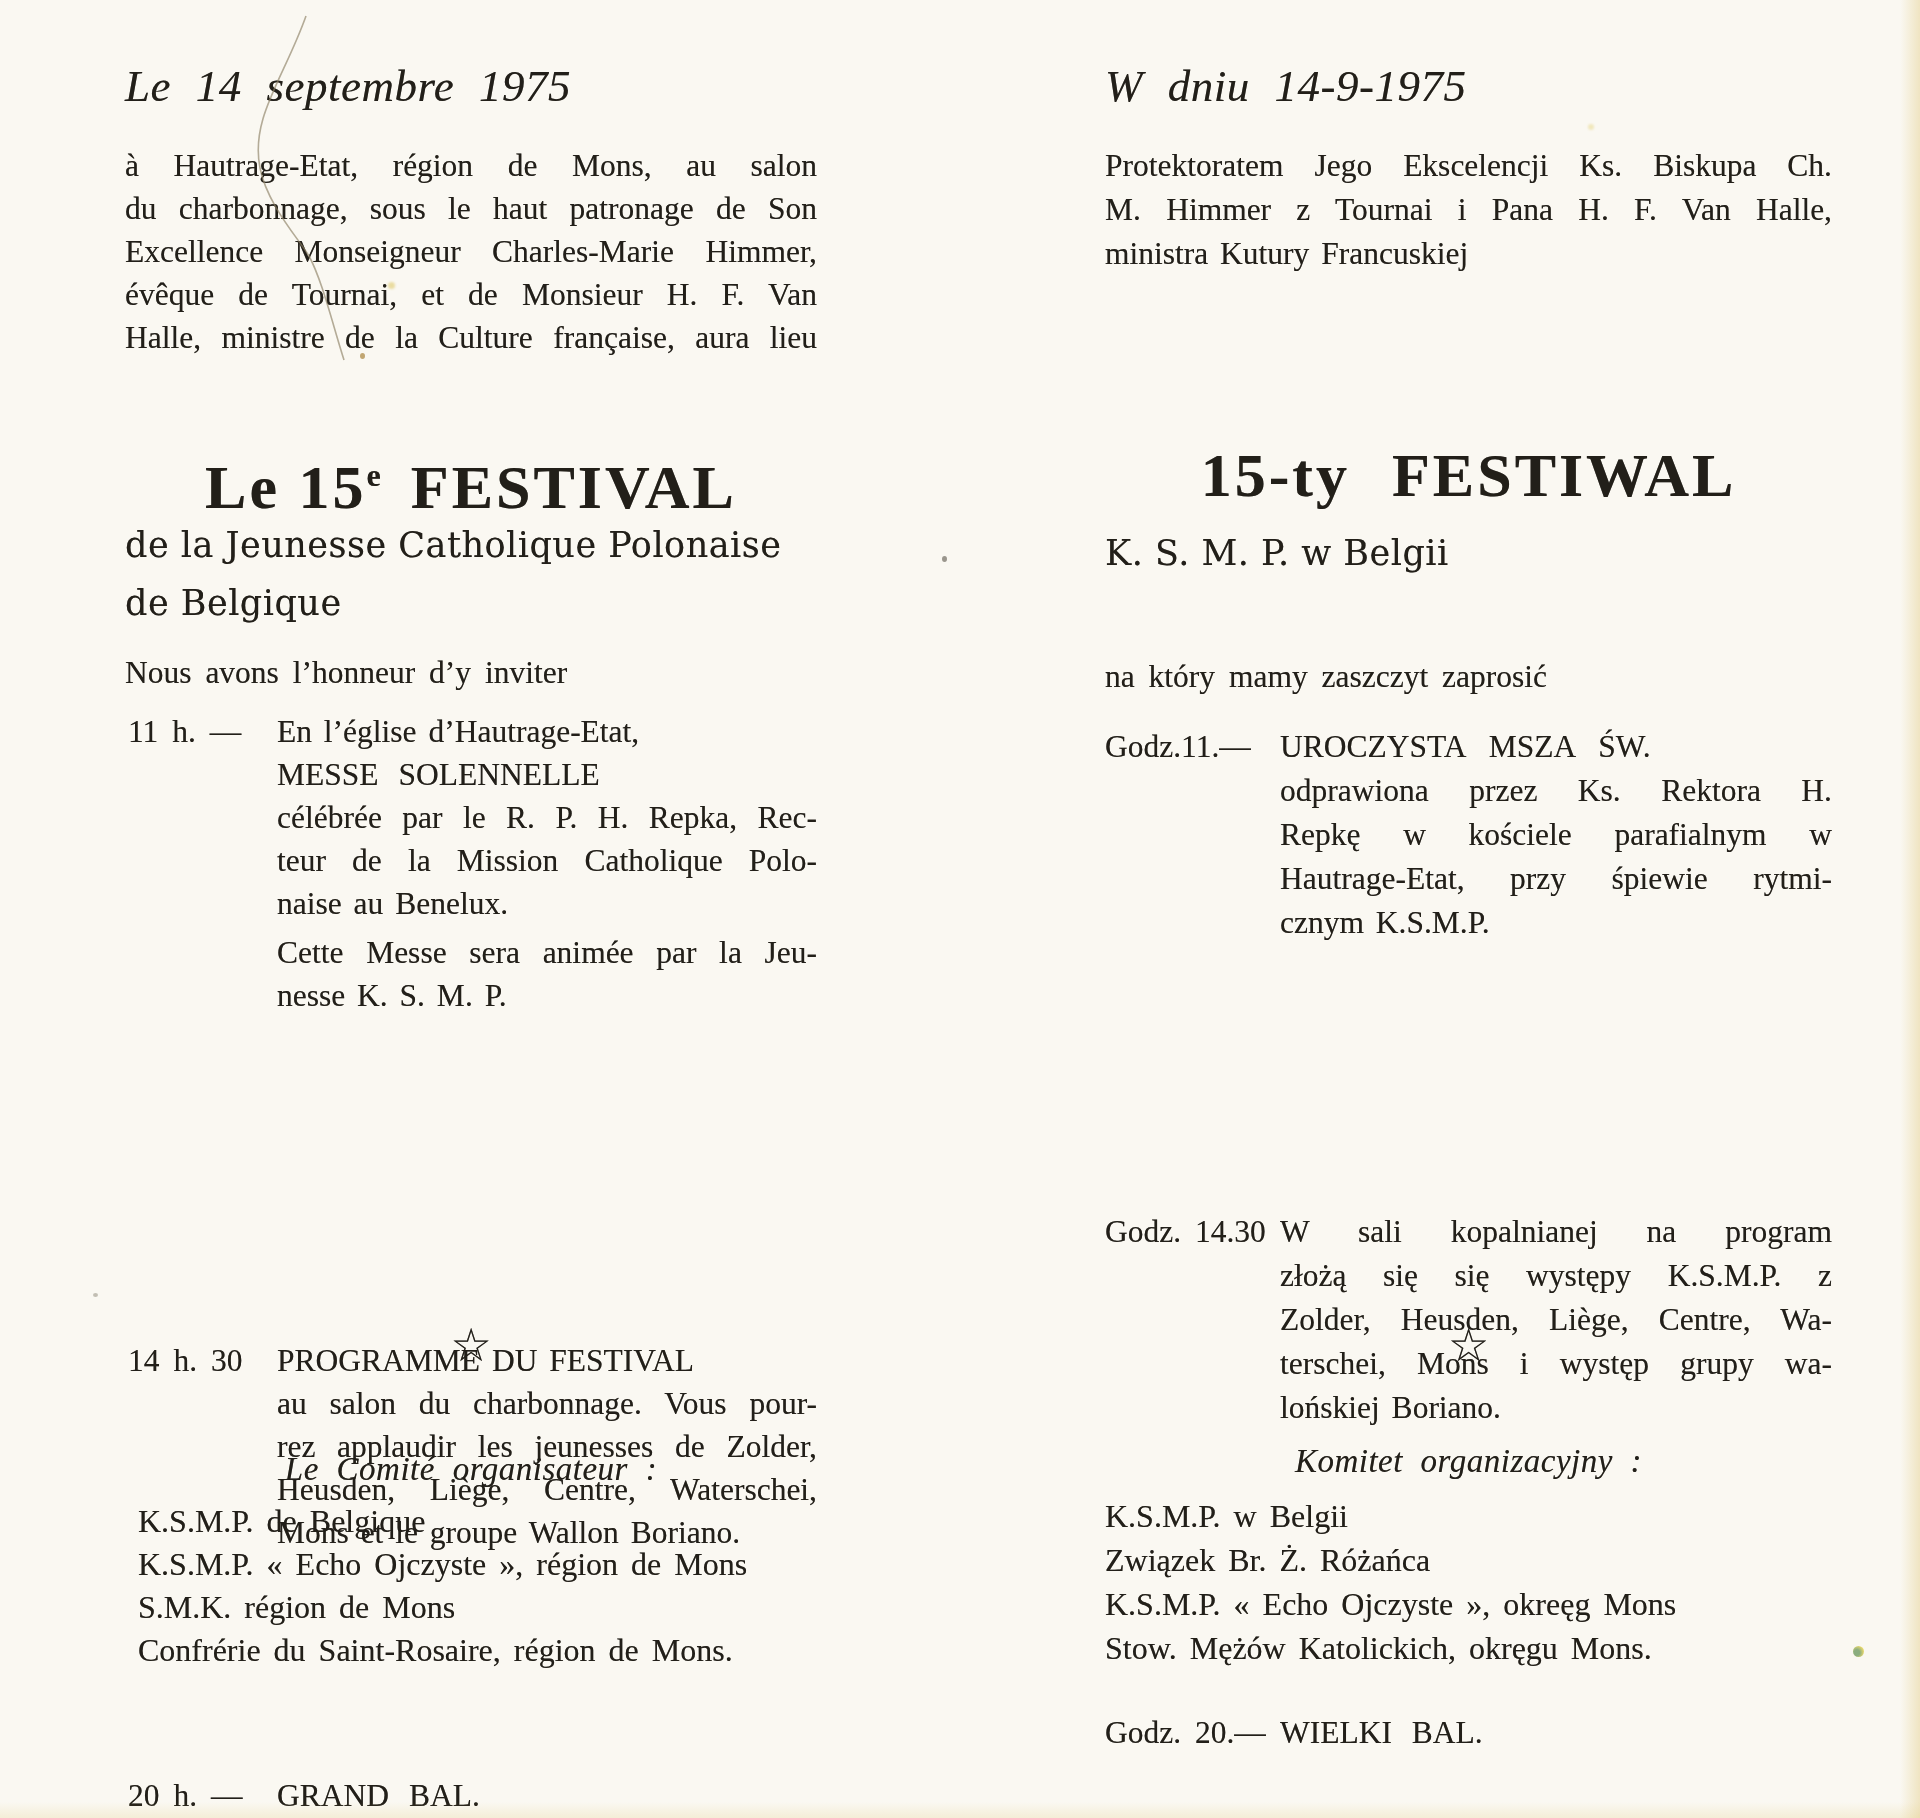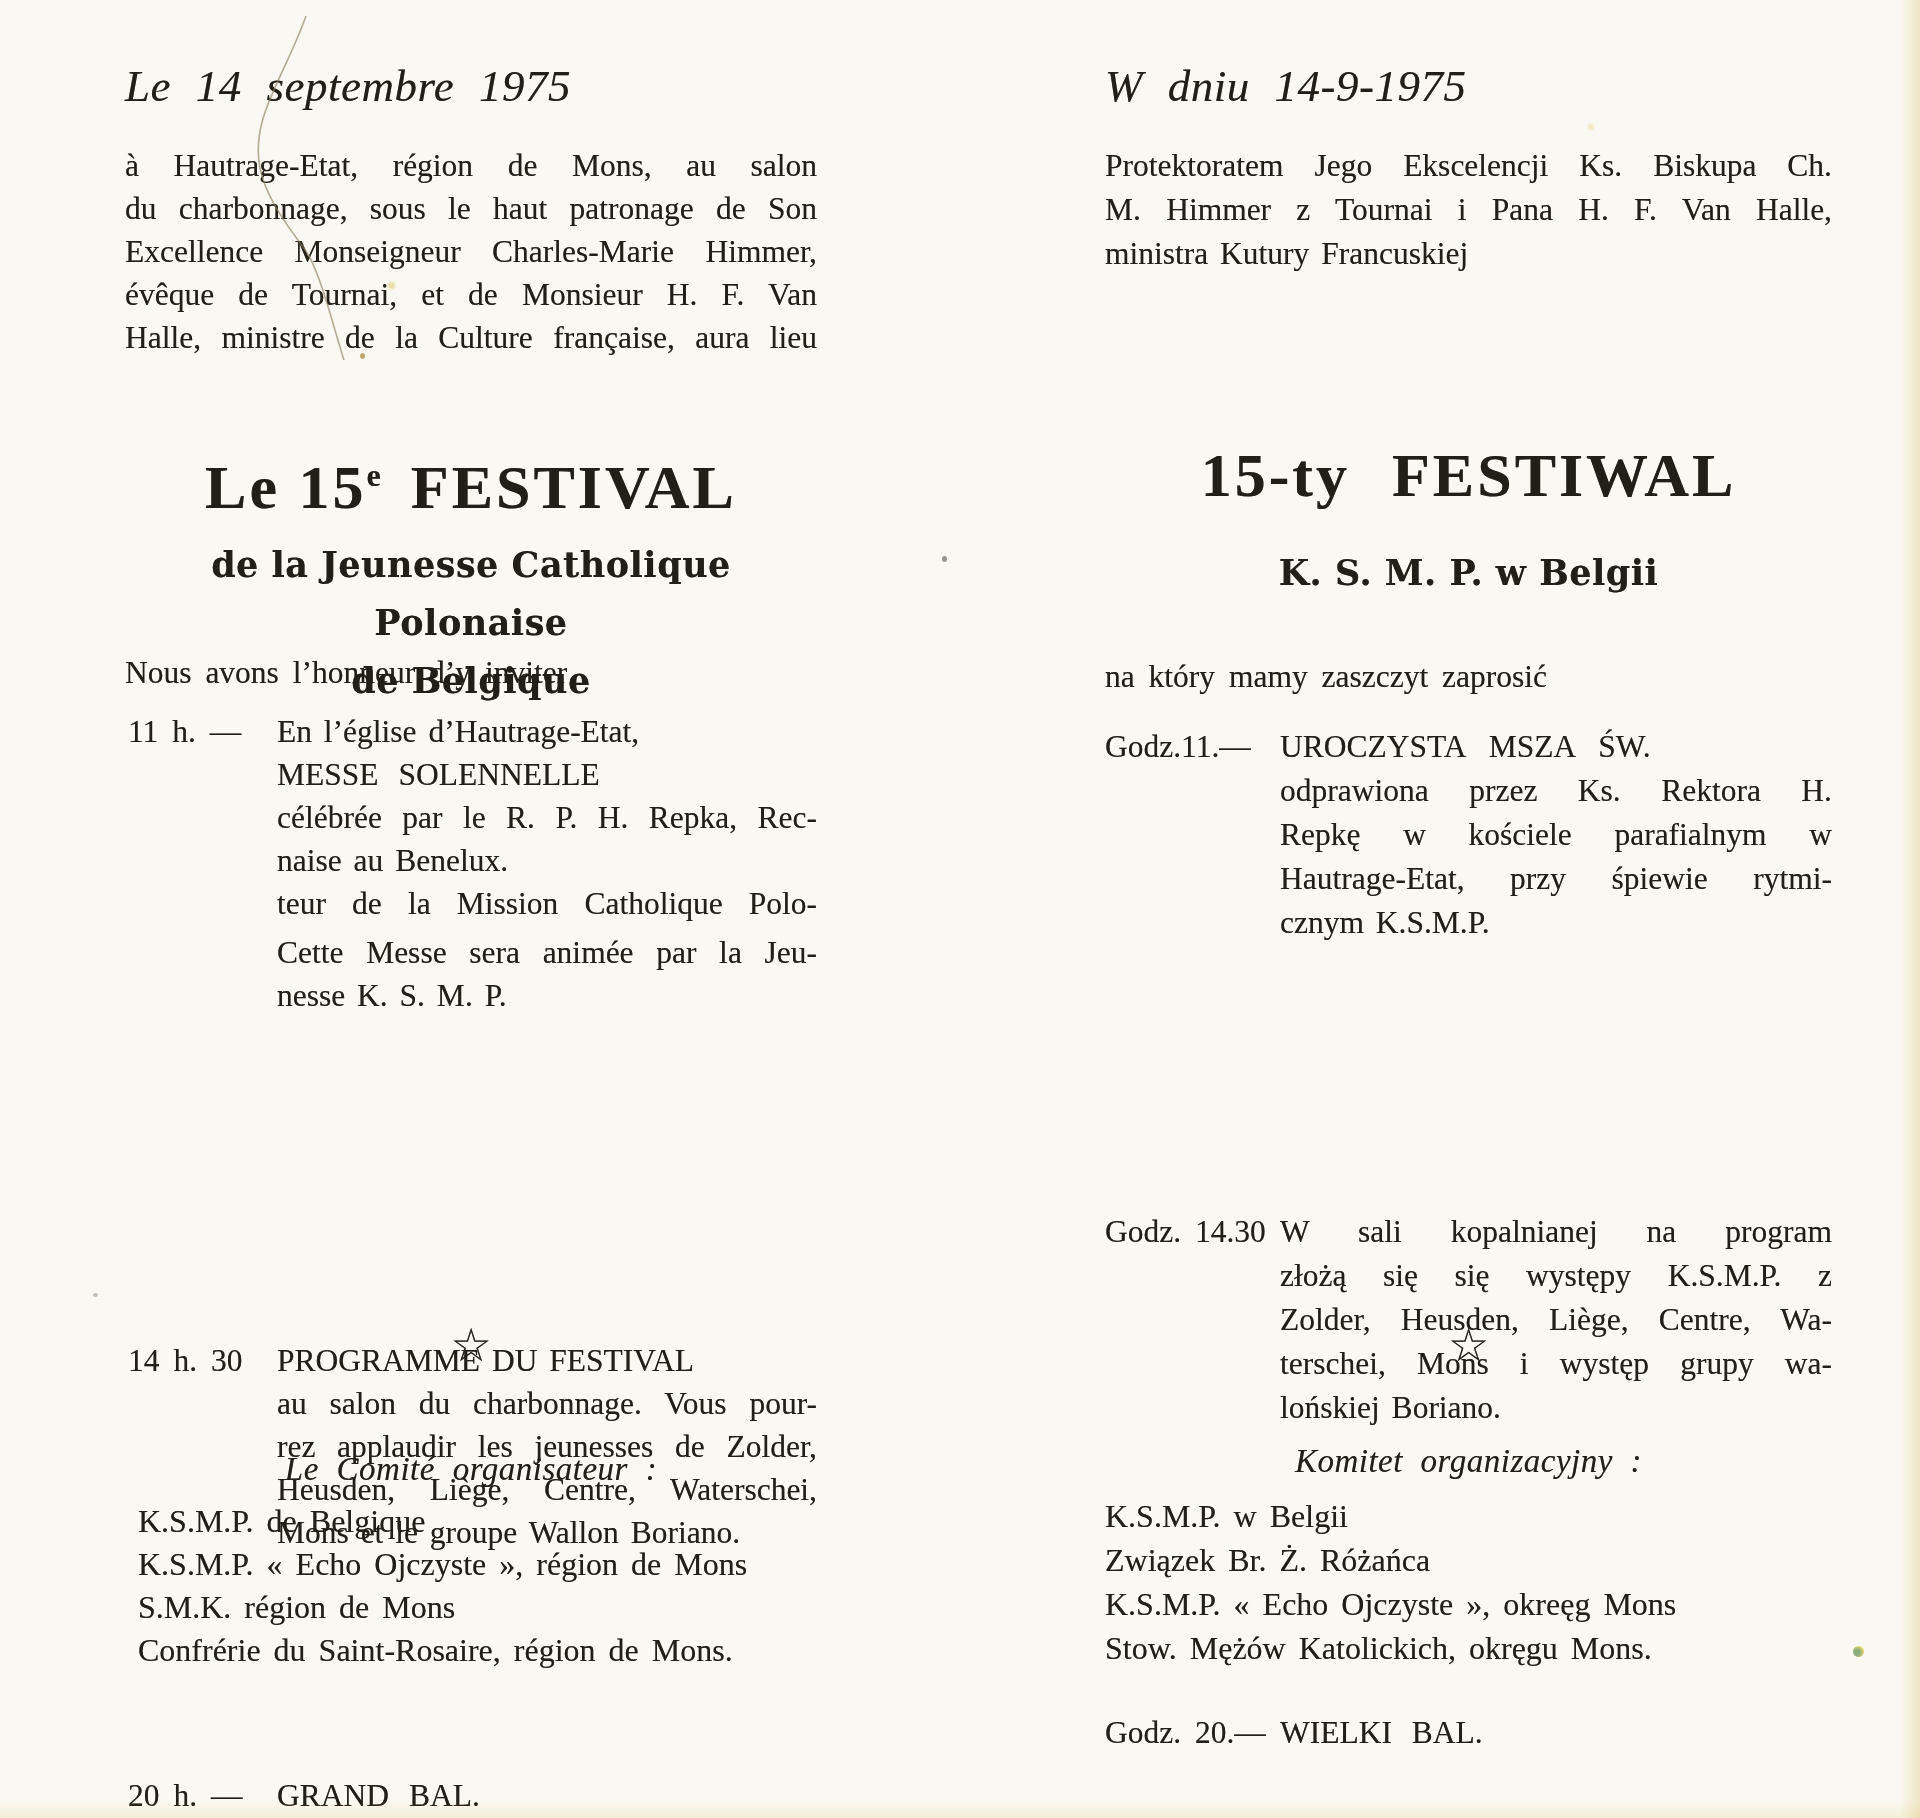--- a/index.html
+++ b/index.html
@@ -20,22 +20,22 @@
   }
   .line{font-size:31.5px;line-height:43px;word-spacing:4px;}
   .j{text-align:justify;text-align-last:justify;}
   .title{
     font-size:62px;line-height:70px;font-weight:bold;text-align:center;
     letter-spacing:3px;white-space:nowrap;
   }
   .title .rest-gap{margin-left:30px;}
   .title sup{font-size:.52em;vertical-align:super;letter-spacing:0;}
   .subtitle{
-    font-family:"DejaVu Serif", serif;font-weight:bold;
-    font-size:35px;line-height:58px;text-align:center;letter-spacing:.5px;margin-top:20px;
+    font-family:"DejaVu Serif", serif;font-weight:normal;
+    font-size:35px;line-height:58px;text-align:left;letter-spacing:.5px;
   }
   .invite{font-size:31.5px;line-height:43px;word-spacing:6px;}
   .sched{position:relative;}
   #col-french .sched{padding-left:152px;}
   #col-polish .sched{padding-left:175px;margin-top:7px;}
   .sched .time{
     position:absolute;left:0;top:0;font-size:31.5px;line-height:43px;
     white-space:nowrap;word-spacing:6px;
   }
   #col-french .sched .time{left:3px;}
@@ -88,22 +88,22 @@
       <div>de Belgique</div>
     </div>
 
     <div class="abs invite" style="top:651px">Nous avons l’honneur d’y inviter</div>
 
     <div class="abs sched" style="top:710px">
       <span class="time">11 h. —</span>
       <div class="line">En l’église d’Hautrage-Etat,</div>
       <div class="line caps">MESSE SOLENNELLE</div>
       <div class="line j">célébrée par le R. P. H. Repka, Rec-</div>
+      <div class="line j">teur de la Mission Catholique Polo-</div>
       <div class="line">naise au Benelux.</div>
-      <div class="line j">teur de la Mission Catholique Polo-</div>
       <div class="line j gap">Cette Messe sera animée par la Jeu-</div>
       <div class="line">nesse K. S. M. P.</div>
     </div>
 
     <div class="abs sched" style="top:1032px">
       <span class="time">14 h. 30</span>
       <div class="line">PROGRAMME DU FESTIVAL</div>
       <div class="line j">au salon du charbonnage. Vous pour-</div>
       <div class="line j">rez applaudir les jeunesses de Zolder,</div>
       <div class="line j">Heusden, Liège, Centre, Waterschei,</div>

